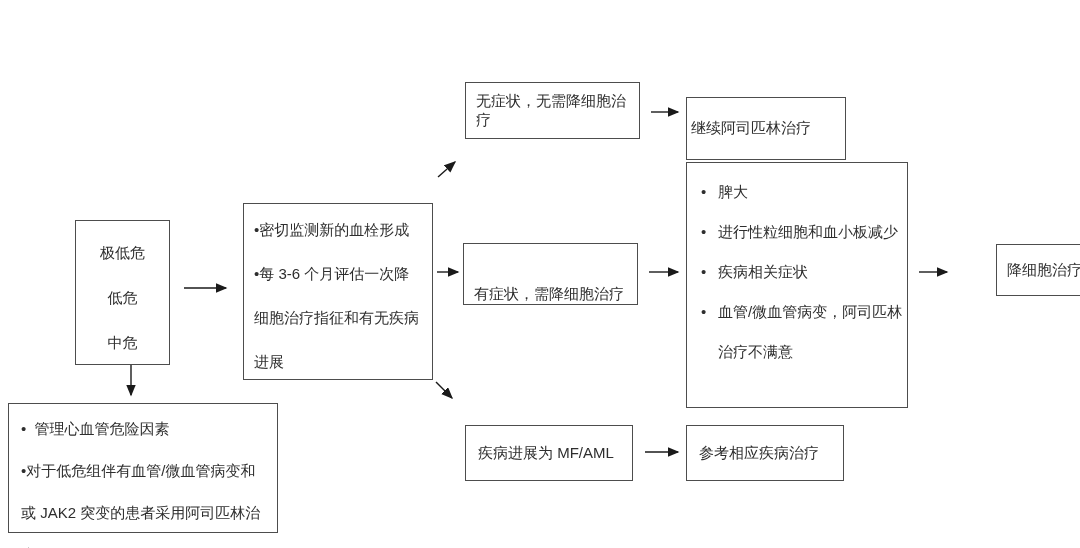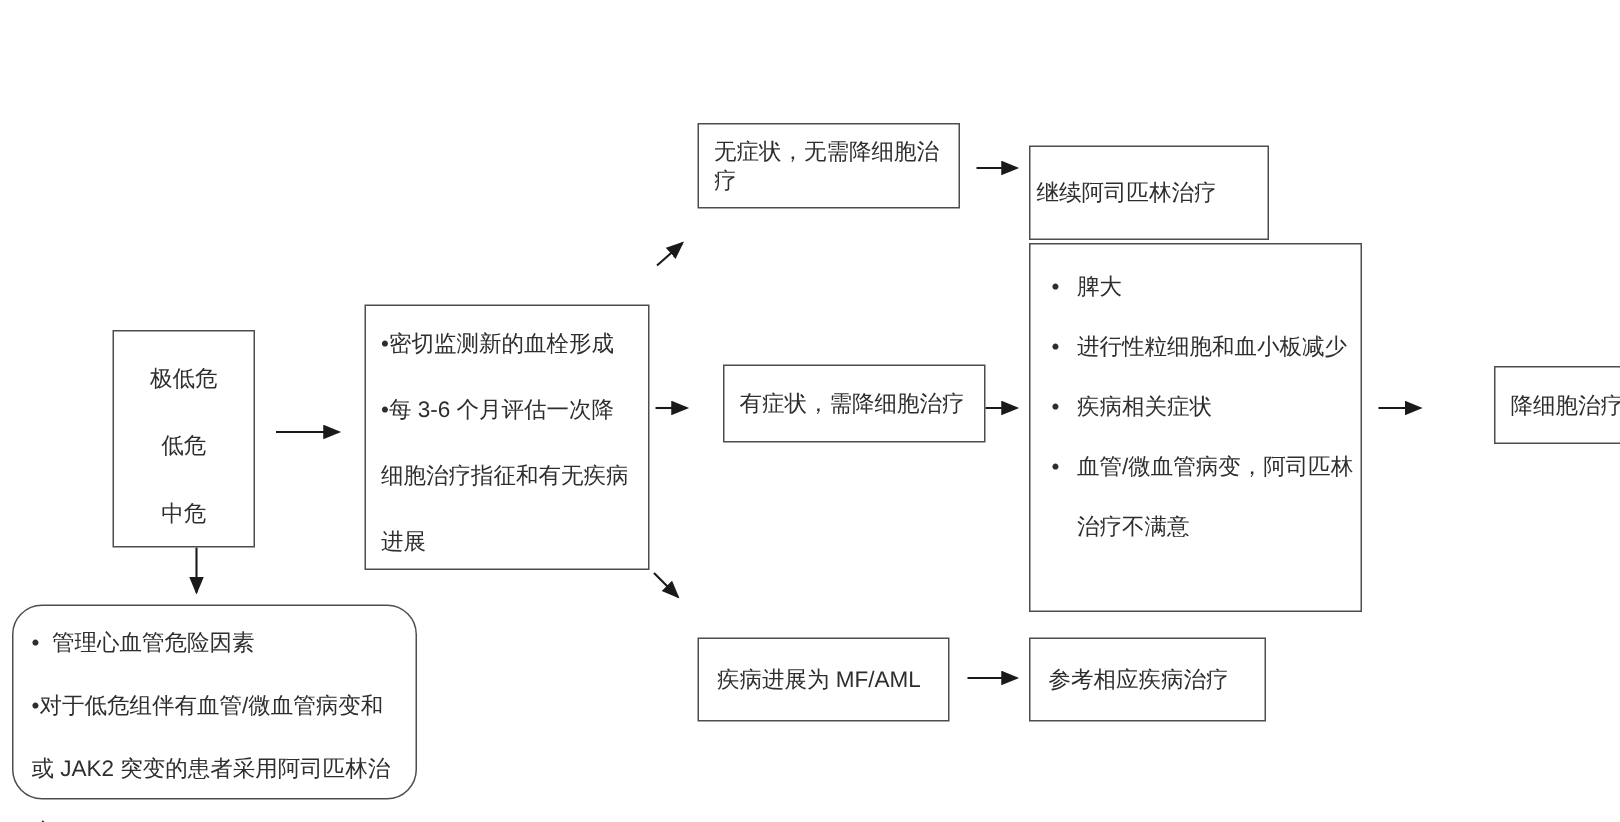--- a/index.html
+++ b/index.html
@@ -26,29 +26,29 @@
   }
   
   .monitor {
     left: 243px; top: 203px; width: 190px; height: 177px;
     padding: 4px 8px 0 10px; line-height: 44px;
   }
   .monitor .li::before { content: "•"; }
   
   .cardio {
     left: 8px; top: 403px; width: 270px; height: 130px;
-    padding: 4px 10px 0 12px; line-height: 42px; border-radius: 20px;
+    padding: 4px 10px 0 12px; line-height: 42px;
   }
   .cardio .li.first::before { content: "•  "; white-space: pre; }
   .cardio .li::before { content: "•"; }
   
   .label-box { display: flex; align-items: center; padding: 0 8px 0 10px; }
   .asym  { left: 465px; top: 82px;  width: 175px; height: 57px; }
   .cont  { left: 686px; top: 82px;  width: 160px; height: 63px; padding-left: 4px; margin-top: 15px; }
-  .sym   { left: 482px; top: 243px; width: 175px; height: 52px; }
+  .sym   { left: 463px; top: 243px; width: 175px; height: 62px; align-items: flex-end; }
   .cyto  { left: 973px; top: 244px; width: 97px;  height: 52px; justify-content: center; padding: 0; margin-left: 23px; }
   .prog  { left: 465px; top: 425px; width: 168px; height: 56px; padding-left: 12px; }
   .refer { left: 686px; top: 425px; width: 158px; height: 56px; padding-left: 12px; }
   
   .indic {
     left: 686px; top: 162px; width: 222px; height: 246px;
     padding: 9px 2px 0 14px; line-height: 40px;
   }
   .indic .li { position: relative; padding-left: 17px; }
   .indic .li::before { content: "•"; position: absolute; left: 0; }

